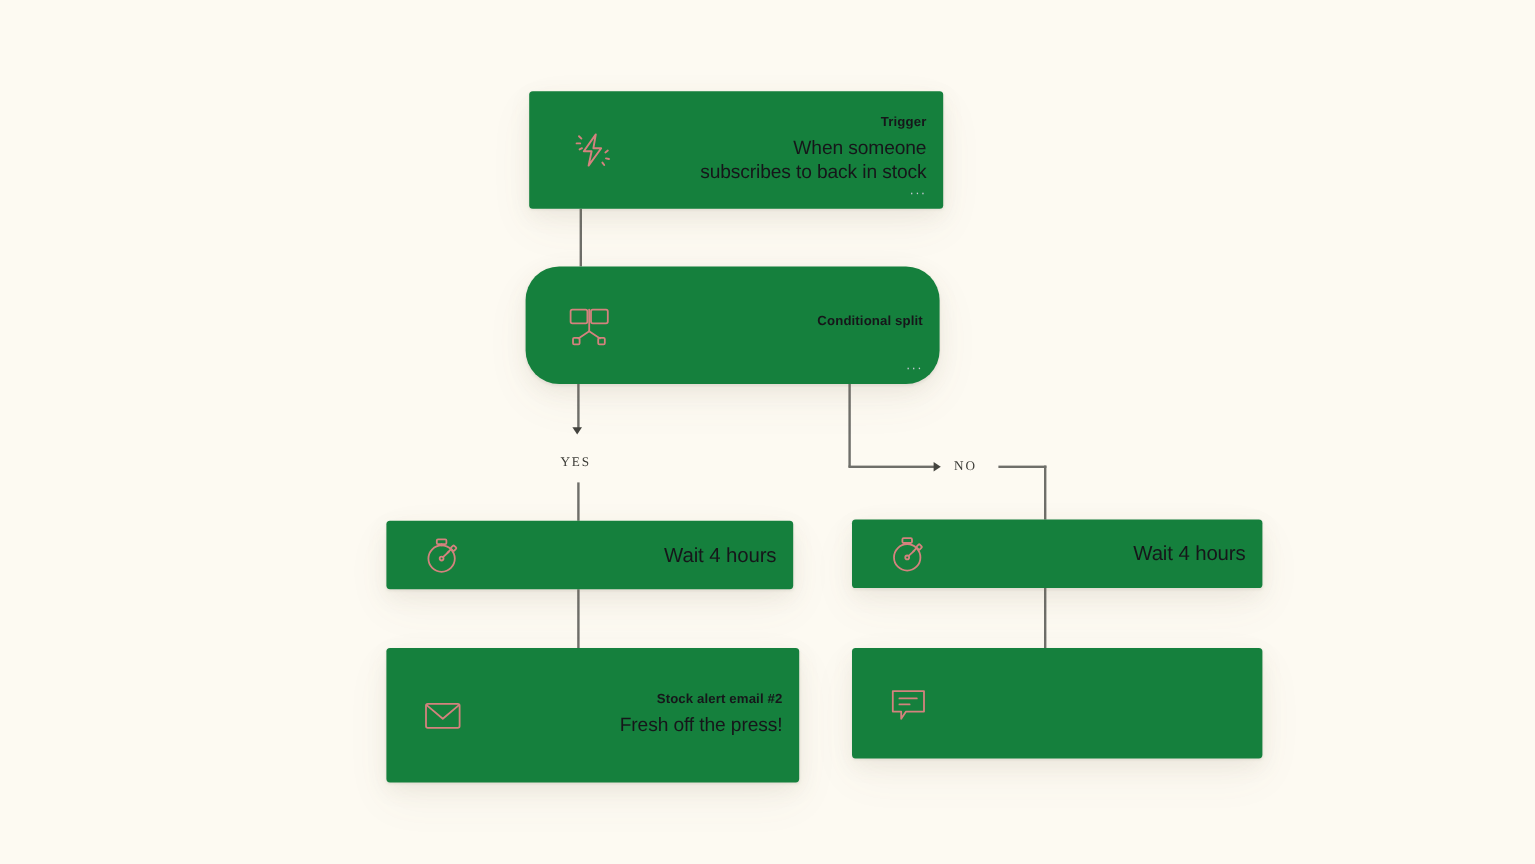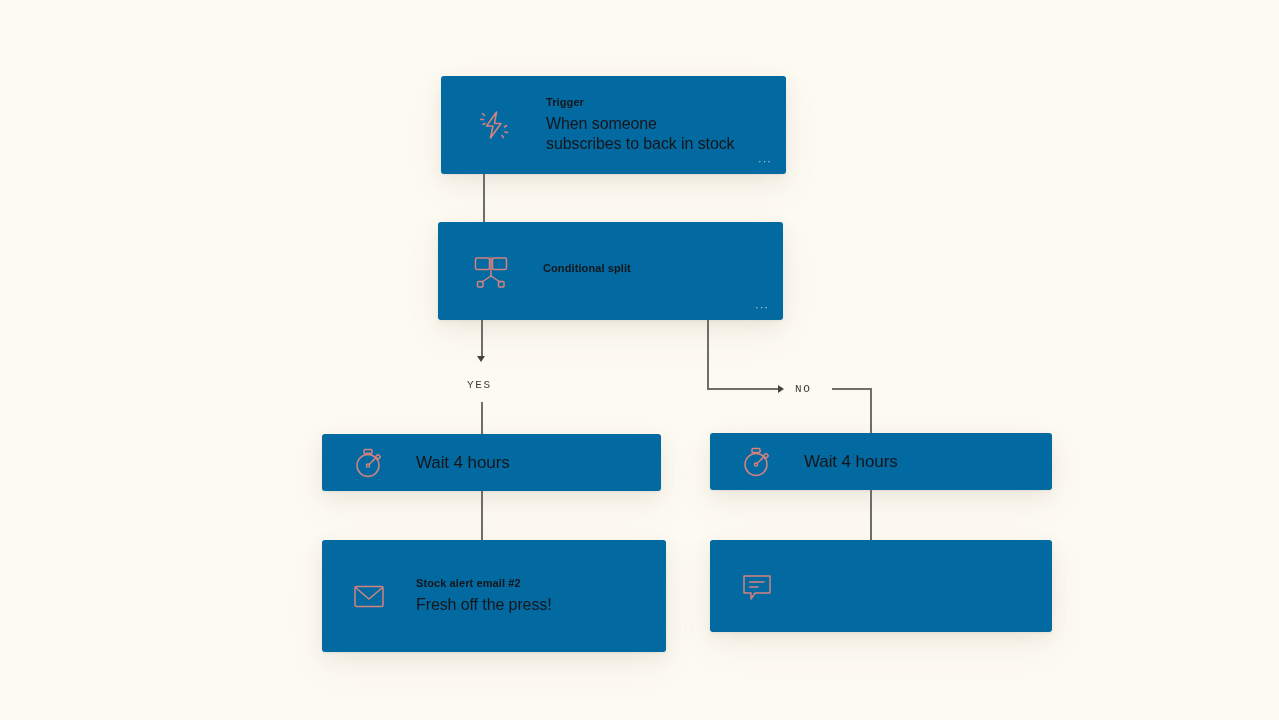--- a/index.html
+++ b/index.html
@@ -41,36 +41,37 @@
     border-top: 4px solid transparent;
     border-bottom: 4px solid transparent;
     border-left: 6px solid #44443f;
   }
 
   .branch-label {
     position: absolute;
     font-size: 11px;
     letter-spacing: 1.6px;
     color: #3d3d38;
-    font-family: Liberation Mono, monospace;
+    font-family: Liberation Serif, serif;
     white-space: nowrap;
   }
 
   
   .card {
     position: absolute;
-    background: #0369a1;
+    background: #15803d;
     border-radius: 3px;
     box-shadow: 0 1px 2px rgba(120,110,90,0.10),
                 0 6px 18px rgba(120,110,90,0.09),
                 0 14px 38px rgba(120,110,90,0.06);
     display: flex;
     align-items: center;
     box-sizing: border-box;
     overflow: hidden;
+    text-align: right;
   }
   .card-icon {
     flex: 0 0 auto;
     width: 62px;
     display: flex;
     align-items: center;
     justify-content: center;
   }
   .card-icon svg { display: block; }
   .card-body {
@@ -100,21 +101,21 @@
     bottom: 7px;
     font-size: 11px;
     letter-spacing: 1px;
     color: #c9c9d6;
     line-height: 1;
     user-select: none;
   }
 
   
   #card-trigger      { left: 441px; top: 76px;  width: 345px; height: 98px; }
-  #card-split        { left: 438px; top: 222px; width: 345px; height: 98px; }
+  #card-split        { left: 438px; top: 222px; width: 345px; height: 98px; border-radius: 28px; }
   #card-wait-yes     { left: 322px; top: 434px; width: 339px; height: 57px; }
   #card-wait-no      { left: 710px; top: 433px; width: 342px; height: 57px; }
   #card-email        { left: 322px; top: 540px; width: 344px; height: 112px; }
   #card-sms          { left: 710px; top: 540px; width: 342px; height: 92px; }
 
   #card-wait-yes .card-body .headline,
   #card-wait-no  .card-body .headline { font-size: 17px; }
   #card-wait-yes .card-icon,
   #card-wait-no  .card-icon { width: 94px; }
   #card-email .card-icon,

